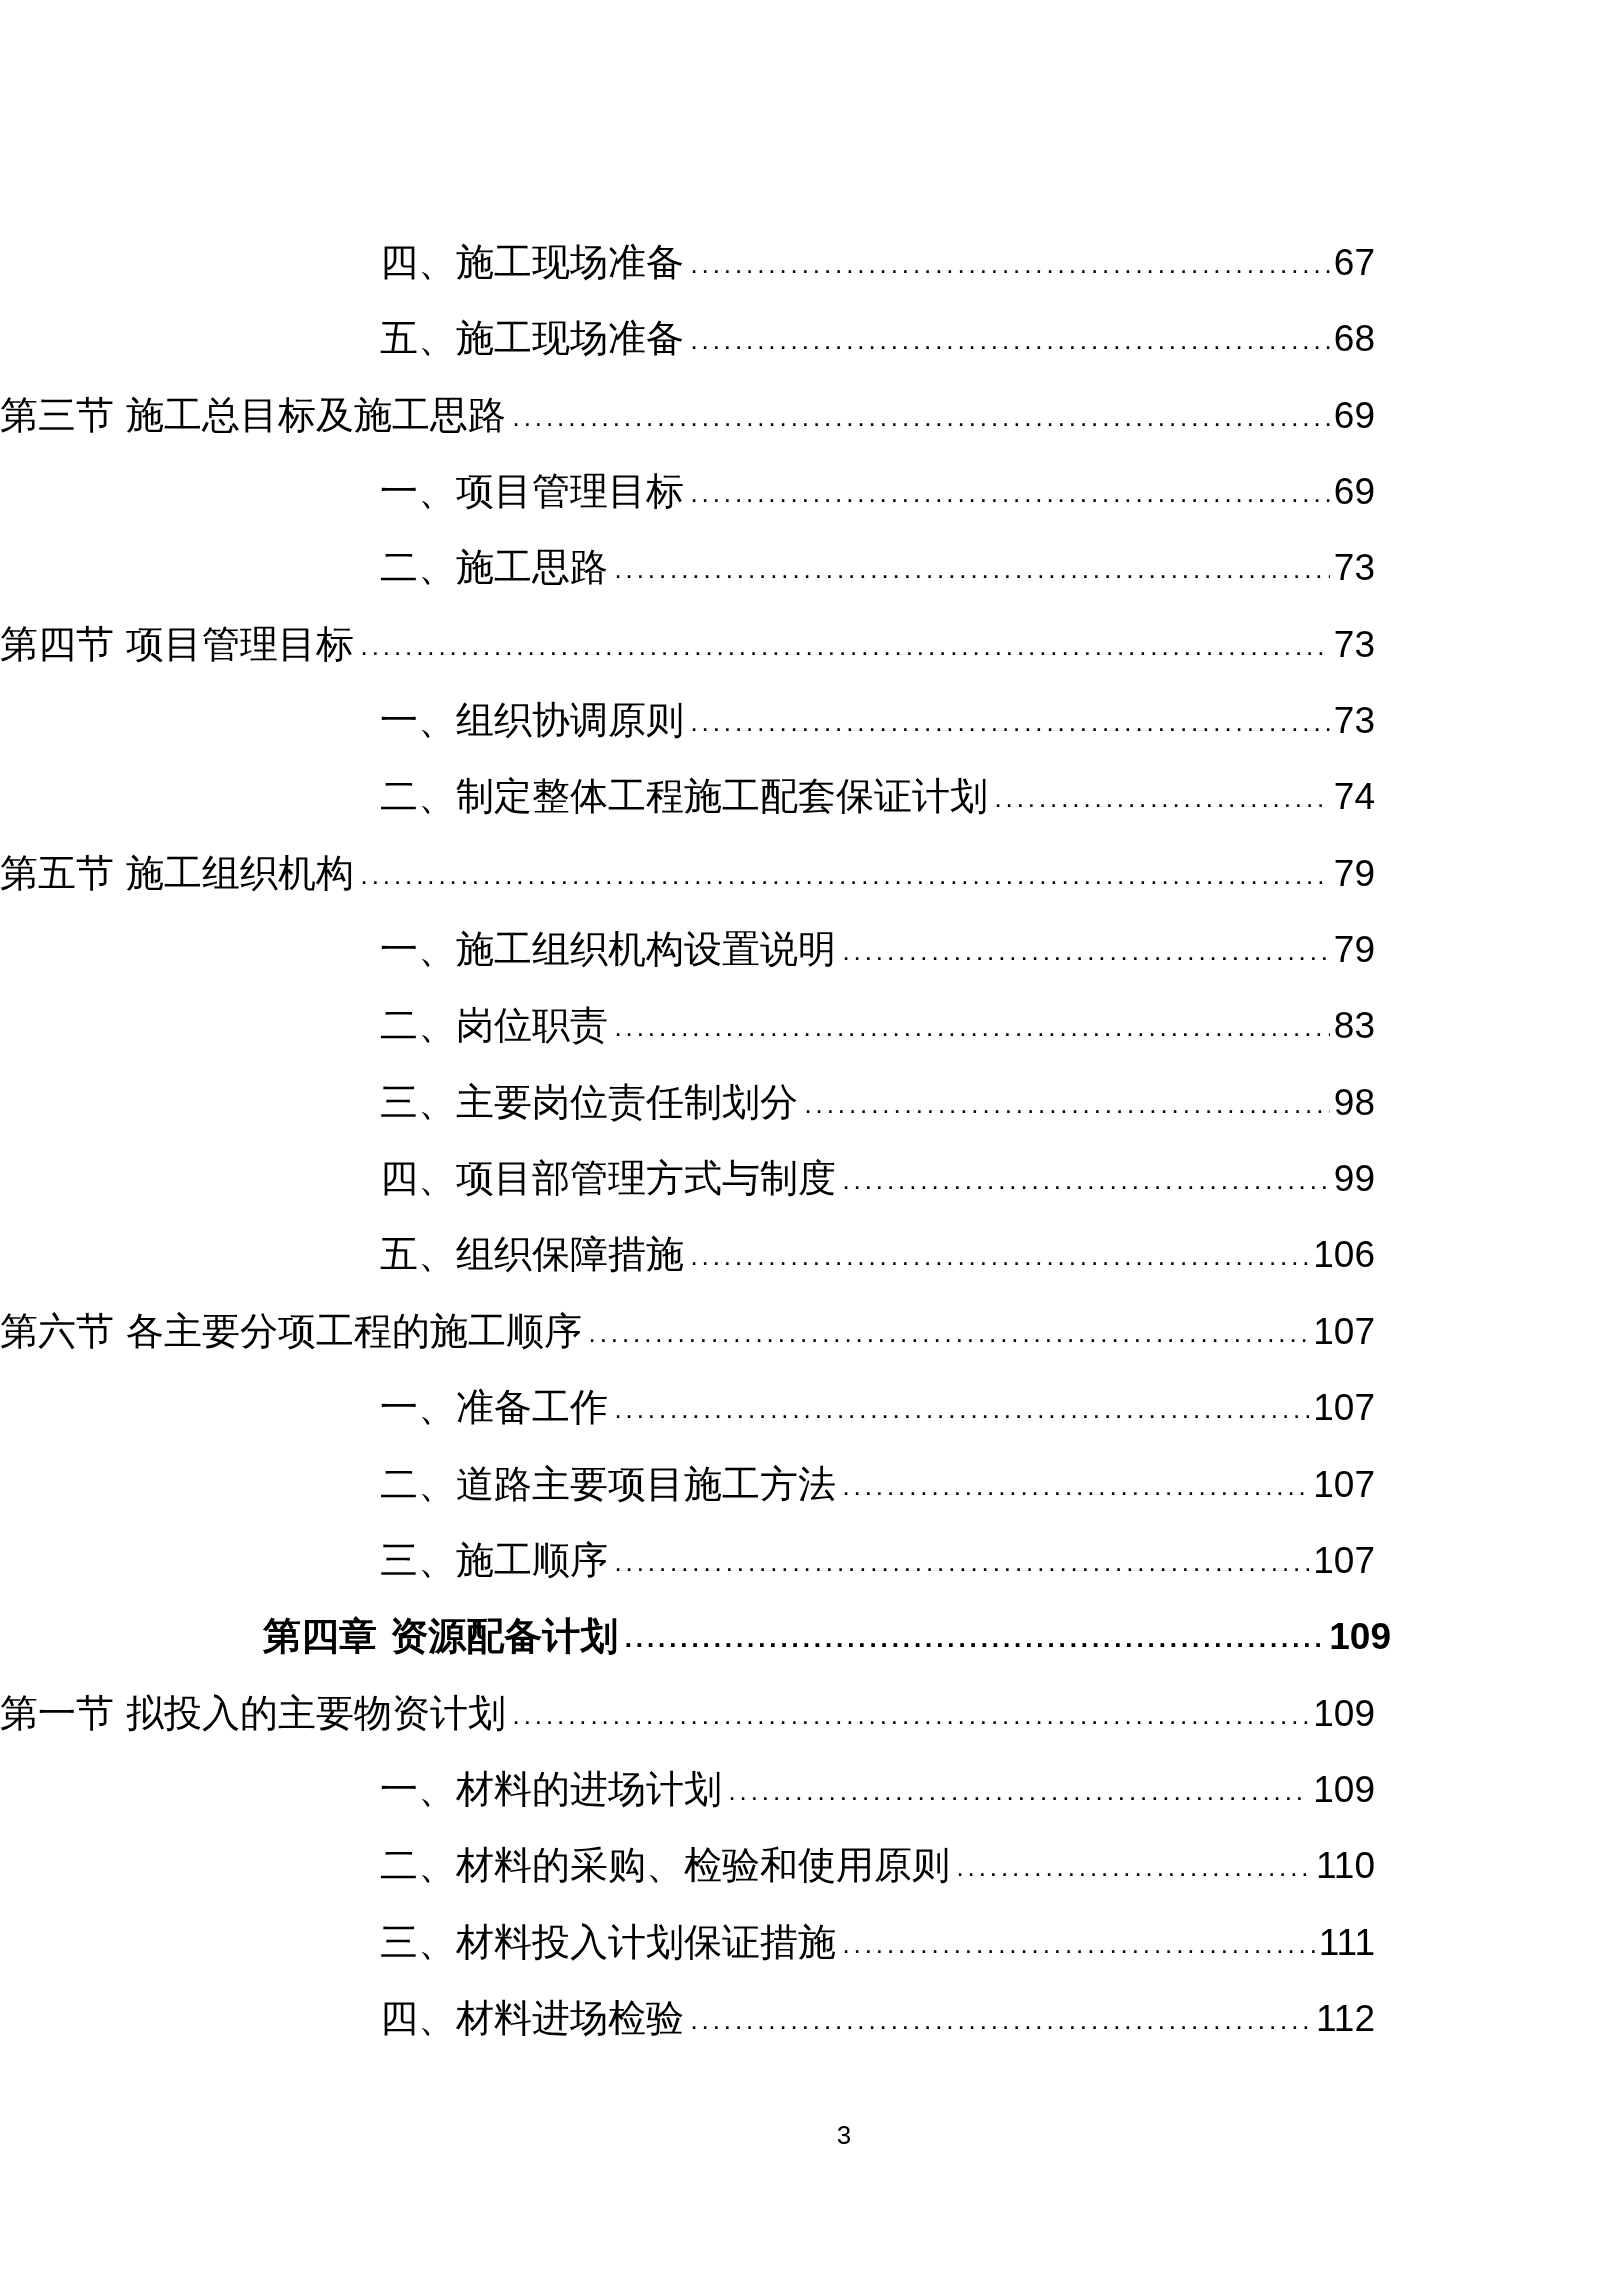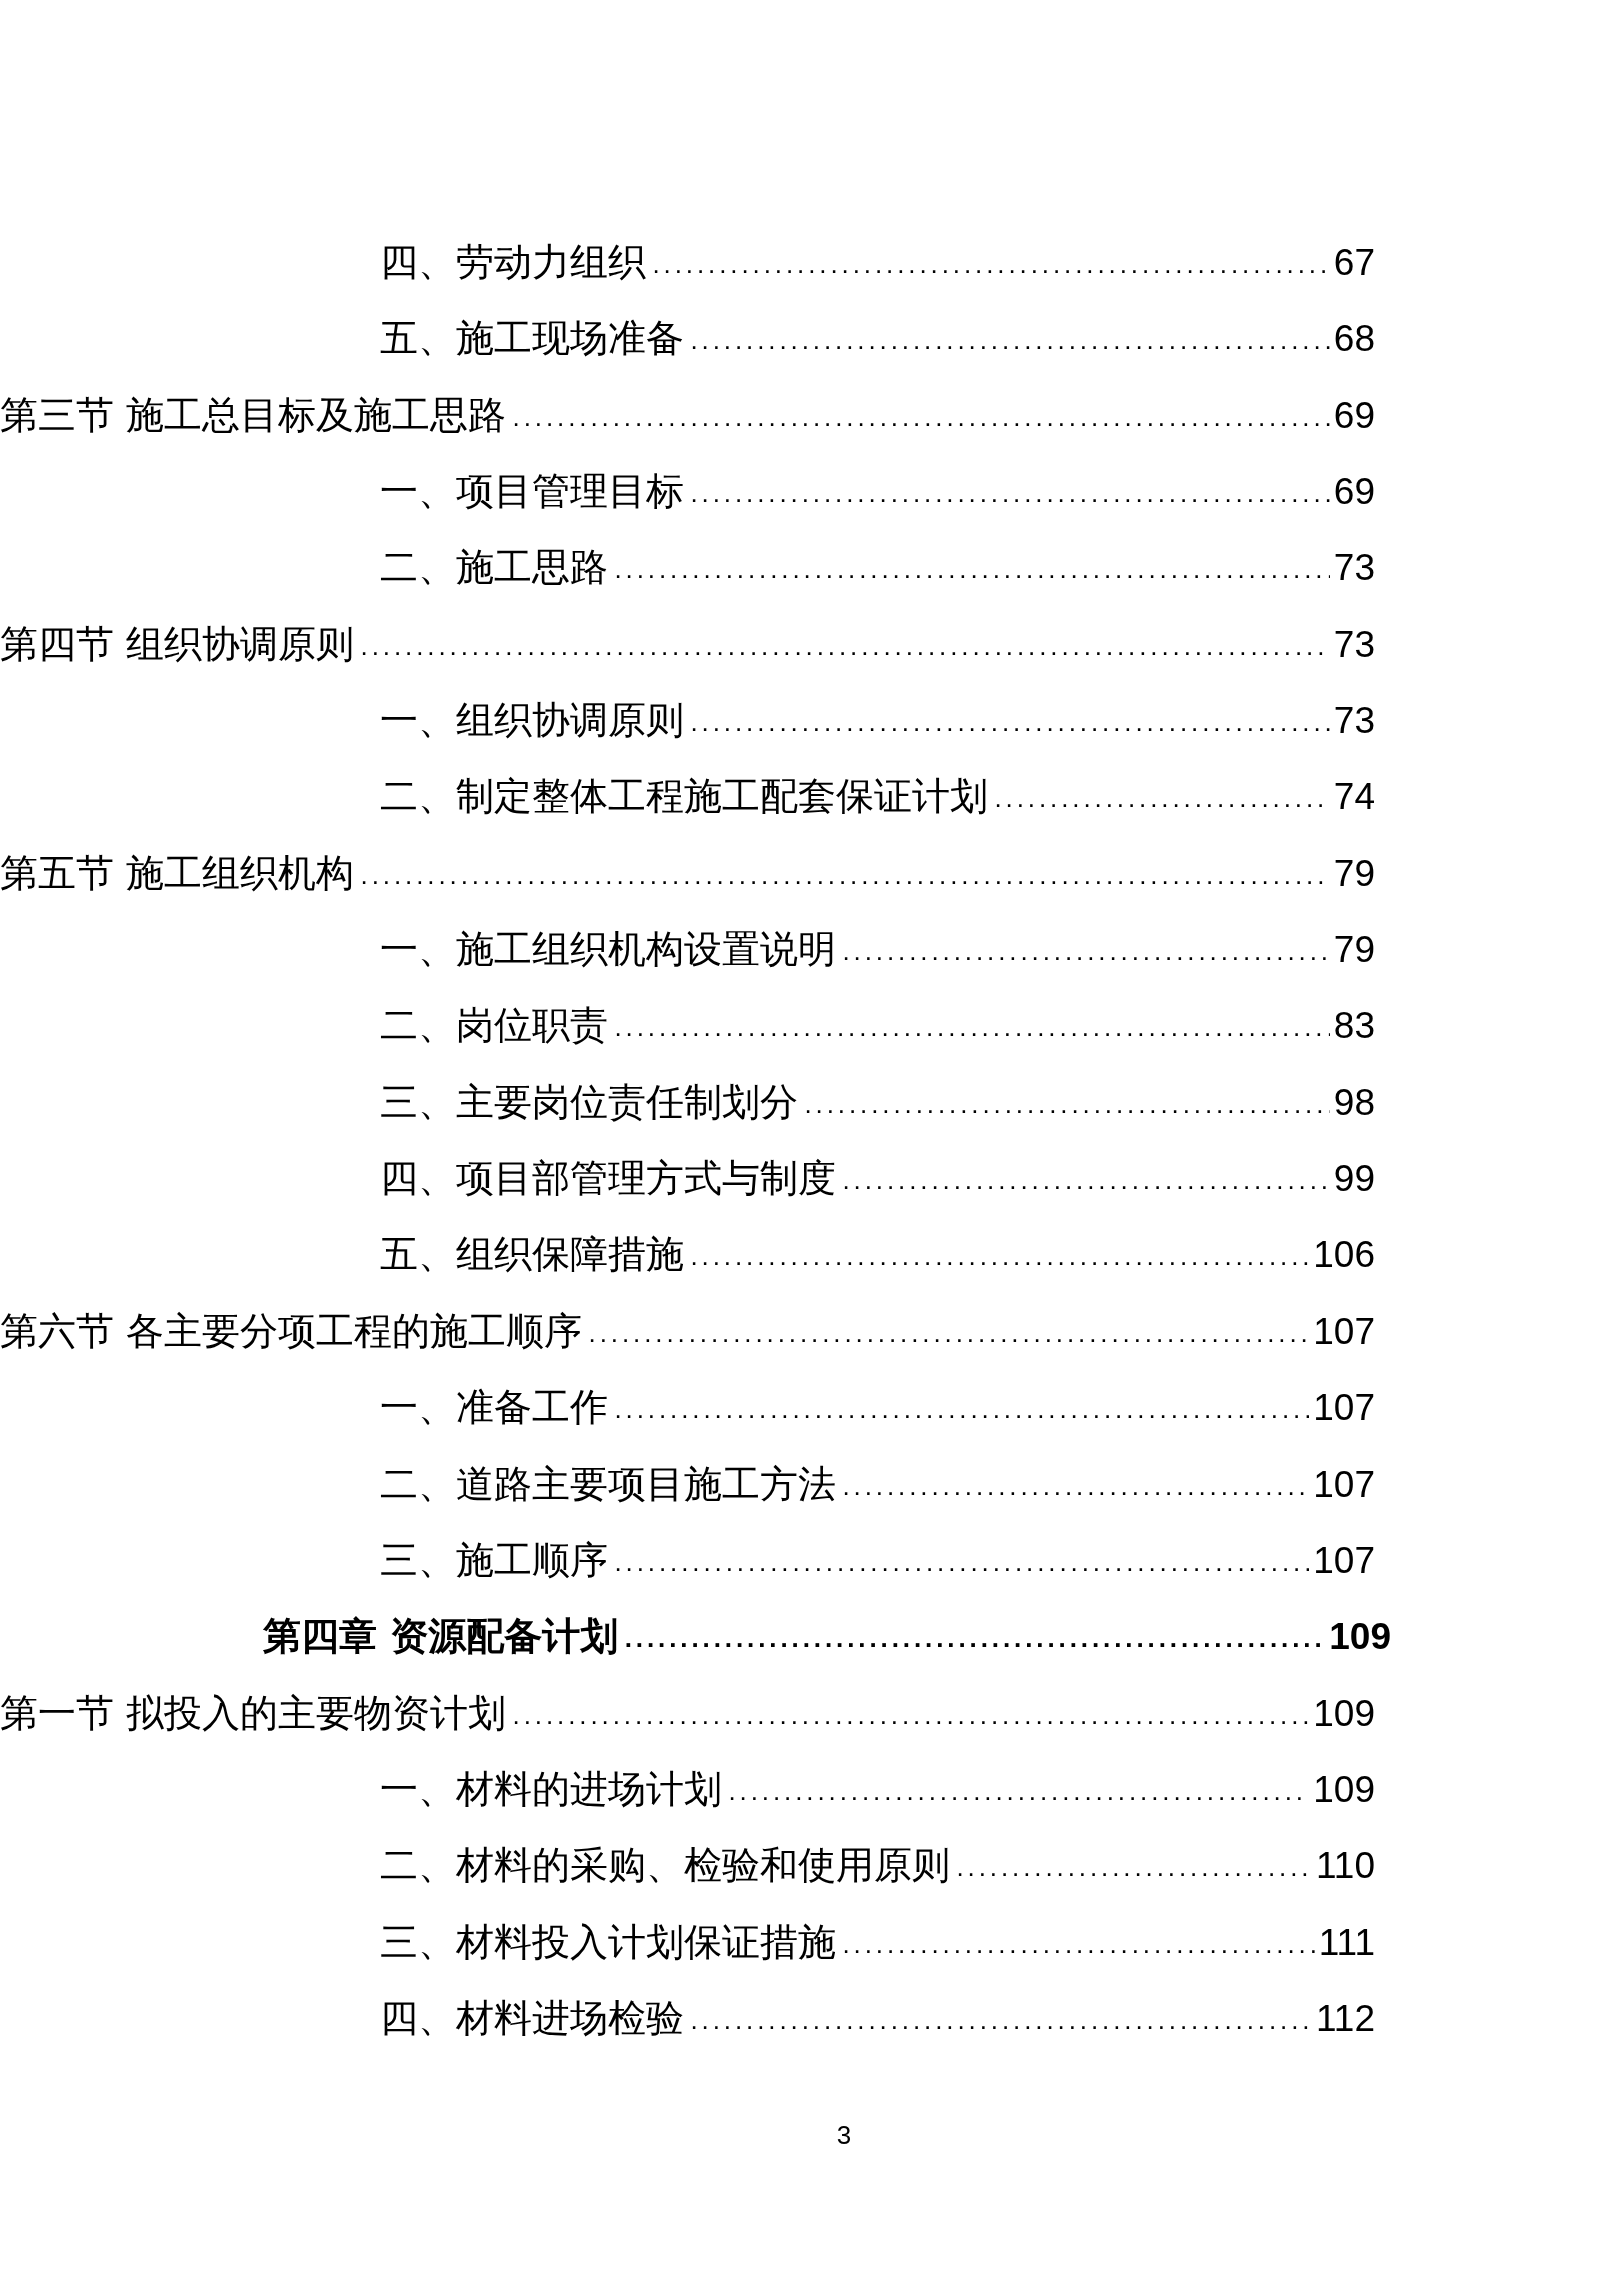--- a/index.html
+++ b/index.html
@@ -19,21 +19,21 @@
   .row.lvl2 .title { }
   .row.lvl3 .title { padding-left:380px; }
   .pagenum { position:absolute; left:831px; top:2120px; width:26px; text-align:center;
              font-family:"Liberation Sans",sans-serif; font-size:26px; }
 </style>
 </head>
 <body>
 
 <div class="toc">
   <div class="row lvl3" style="top:205px">
-      <span class="title">四、劳动力组织</span>
+      <span class="title">四、施工现场准备</span>
       <span class="leader"></span>
       <span class="page">67</span>
     </div>
   <div class="row lvl3" style="top:281px">
       <span class="title">五、施工现场准备</span>
       <span class="leader"></span>
       <span class="page">68</span>
     </div>
   <div class="row lvl2" style="top:358px">
       <span class="title">第三节  施工总目标及施工思路</span>
@@ -44,21 +44,21 @@
       <span class="title">一、项目管理目标</span>
       <span class="leader"></span>
       <span class="page">69</span>
     </div>
   <div class="row lvl3" style="top:510px">
       <span class="title">二、施工思路</span>
       <span class="leader"></span>
       <span class="page">73</span>
     </div>
   <div class="row lvl2" style="top:587px">
-      <span class="title">第四节  组织协调原则</span>
+      <span class="title">第四节  项目管理目标</span>
       <span class="leader"></span>
       <span class="page">73</span>
     </div>
   <div class="row lvl3" style="top:663px">
       <span class="title">一、组织协调原则</span>
       <span class="leader"></span>
       <span class="page">73</span>
     </div>
   <div class="row lvl3" style="top:739px">
       <span class="title">二、制定整体工程施工配套保证计划</span>

